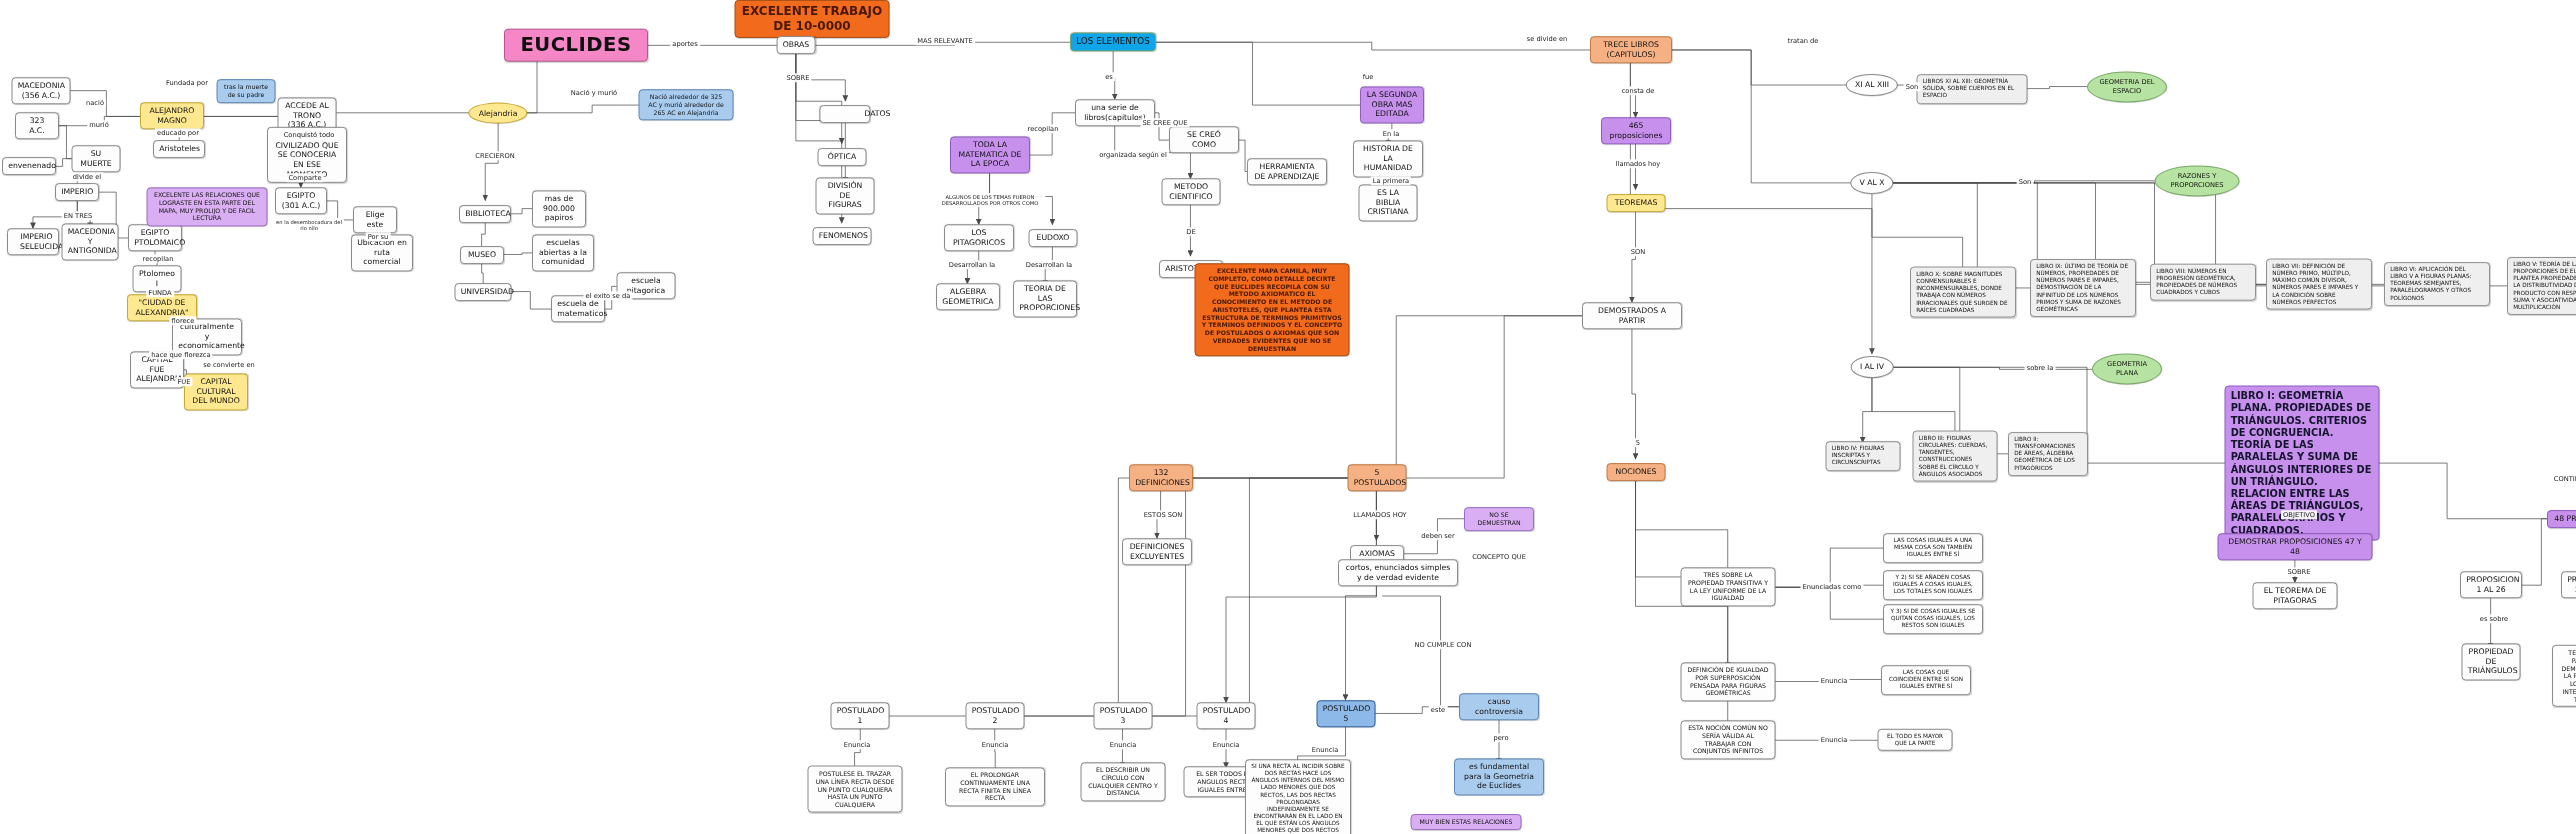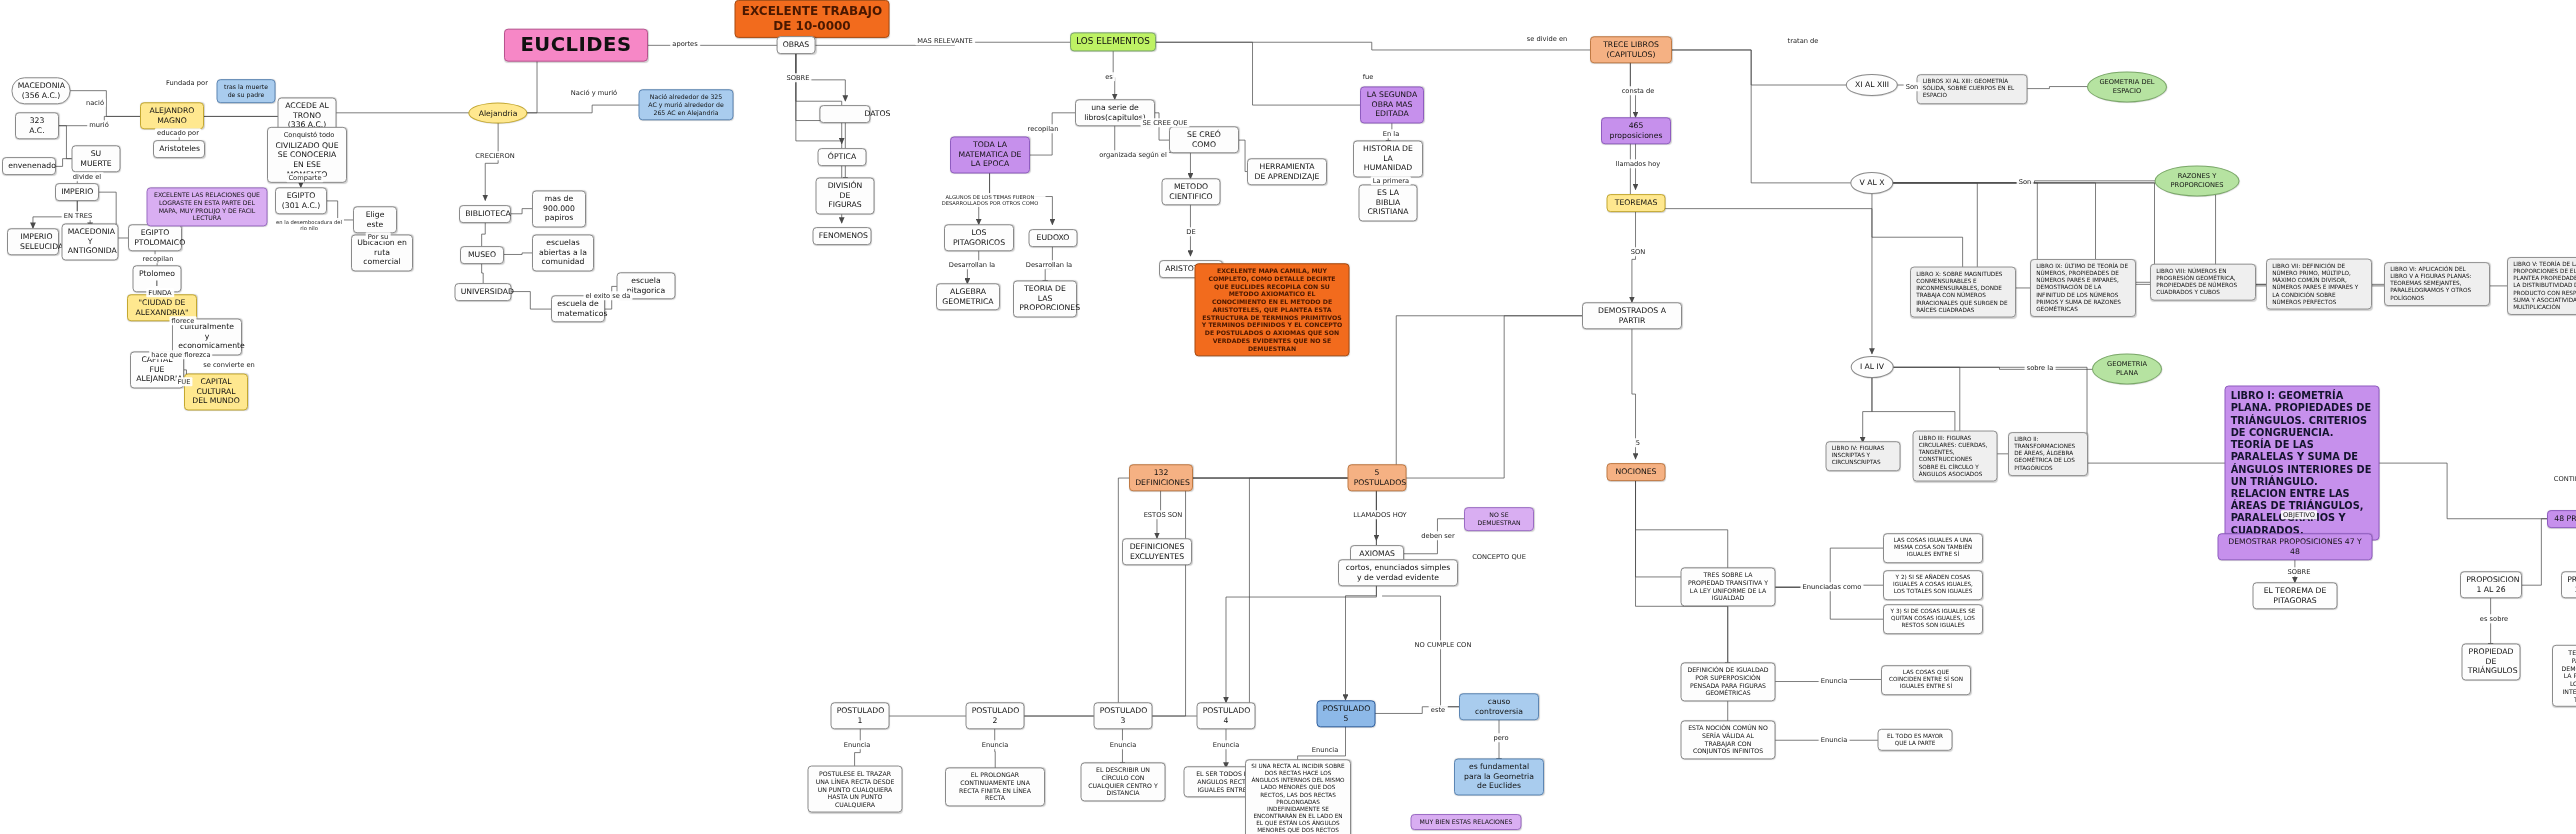--- a/index.html
+++ b/index.html
@@ -9,21 +9,21 @@
   .node{
     position:absolute;transform:translate(-50%,-50%);z-index:2;
     box-sizing:border-box;width:max-content;max-width:155px;
     border:0.5px solid #8a8a8a;background:#fdfdfd;border-radius:4.1px;
     padding:3.1px 5.2px;text-align:center;font-size:7.7px;line-height:1.25;color:#111;
     box-shadow:0.5px 0.5px 1px rgba(0,0,0,.18);white-space:pre-line;
   }
   .s-label{border:none;background:rgba(255,255,255,.92);box-shadow:none;border-radius:1px;
     padding:0.5px 2.1px;font-size:6.7px;color:#222;z-index:3;}
   .s-pink{background:#f687c6;border-color:#b8538f;font-weight:bold;letter-spacing:0.5px;}
-  .s-green{background:#bef264;border-color:#7aa868;}
+  .s-green{background:#0ea5e9;border-color:#7aa868;}
   .s-gellipse{background:#b6e3a1;border-color:#7aa868;border-radius:50%;padding:6.2px 8.2px;font-size:6.7px;}
   .s-ellipse{border-radius:50%;padding:5.2px 8.2px;}
   .s-orange{background:#f5b183;border-color:#c07a44;}
   .s-onote{background:#f26b1d;border-color:#a84a10;color:#4a1800;font-weight:bold;font-size:6.2px;}
   .s-purple{background:#c690ec;border-color:#8f5cc0;}
   .s-purplebig{background:#c690ec;border-color:#8f5cc0;text-align:left;font-weight:bold;color:#14142e;}
   .s-pnote{background:#d9aef2;border-color:#9b6cc4;font-size:6.2px;}
   .s-yellow{background:#ffe88f;border-color:#c4a830;}
   .s-yellipse{background:#ffe88f;border-color:#c4a830;border-radius:50%;padding:4.6px 9.3px;}
   .s-blue{background:#a9ccee;border-color:#5c86b4;}
@@ -148,21 +148,21 @@
       <polyline points="942,415 1013.5,415 1013.5,405 1059,405" fill="none" stroke="#4a4a4a" stroke-width="1.4" marker-end="url(#arr)"></polyline>
       <polyline points="935,494 1013.5,494 1013.5,491 1066,491" fill="none" stroke="#4a4a4a" stroke-width="1.4" marker-end="url(#arr)"></polyline>
       <polyline points="938,566 1029.5,566 1029.5,600 1095,600" fill="none" stroke="#4a4a4a" stroke-width="1.4" marker-end="url(#arr)"></polyline>
       <polyline points="1121,600 1187.5,600 1187.5,556 1228,556" fill="none" stroke="#4a4a4a" stroke-width="1.4" marker-end="url(#arr)"></polyline>
     </svg>
 <div class="node s-onote" style="left: 812px; top: 19px; width: 170px; font-size: 12px;">EXCELENTE TRABAJO DE 10-0000</div>
     <div class="node s-pink" style="left: 576px; top: 45px; width: 144px; font-size: 19.6px;">EUCLIDES</div>
     <div class="node s-box" style="left: 796px; top: 45px;">OBRAS</div>
     <div class="node s-green" style="left: 1113px; top: 42px; font-size: 8.8px;">LOS ELEMENTOS</div>
     <div class="node s-orange" style="left: 1631px; top: 50px; width: 82px;">TRECE LIBROS (CAPITULOS)</div>
-    <div class="node s-box" style="left: 41px; top: 91px; width: 59px; border-radius: 13px;">MACEDONIA (356 A.C.)</div>
+    <div class="node s-box" style="left: 41px; top: 91px; width: 59px;">MACEDONIA (356 A.C.)</div>
     <div class="node s-box" style="left: 37px; top: 126px; width: 44px;">323 A.C.</div>
     <div class="node s-yellow" style="left: 172px; top: 116px; width: 64px;">ALEJANDRO MAGNO</div>
     <div class="node s-box" style="left: 179px; top: 149px; width: 52px;">Aristoteles</div>
     <div class="node s-box" style="left: 307px; top: 116px; width: 59px;">ACCEDE AL TRONO (336 A.C.)</div>
     <div class="node s-blue" style="left: 246px; top: 91px; width: 59px; font-size: 6.2px;">tras la muerte de su padre</div>
     <div class="node s-box" style="left: 96px; top: 159px; width: 49px;">SU MUERTE</div>
     <div class="node s-box" style="left: 29px; top: 166px; width: 54px;">envenenado</div>
     <div class="node s-box" style="left: 77px; top: 192px; width: 44px;">IMPERIO</div>
     <div class="node s-box" style="left: 33px; top: 242px; width: 52px; padding-left: 12px;">IMPERIO SELEUCIDA</div>
     <div class="node s-box" style="left: 90px; top: 242px; width: 57px;">MACEDONIA Y ANTIGONIDA</div>

